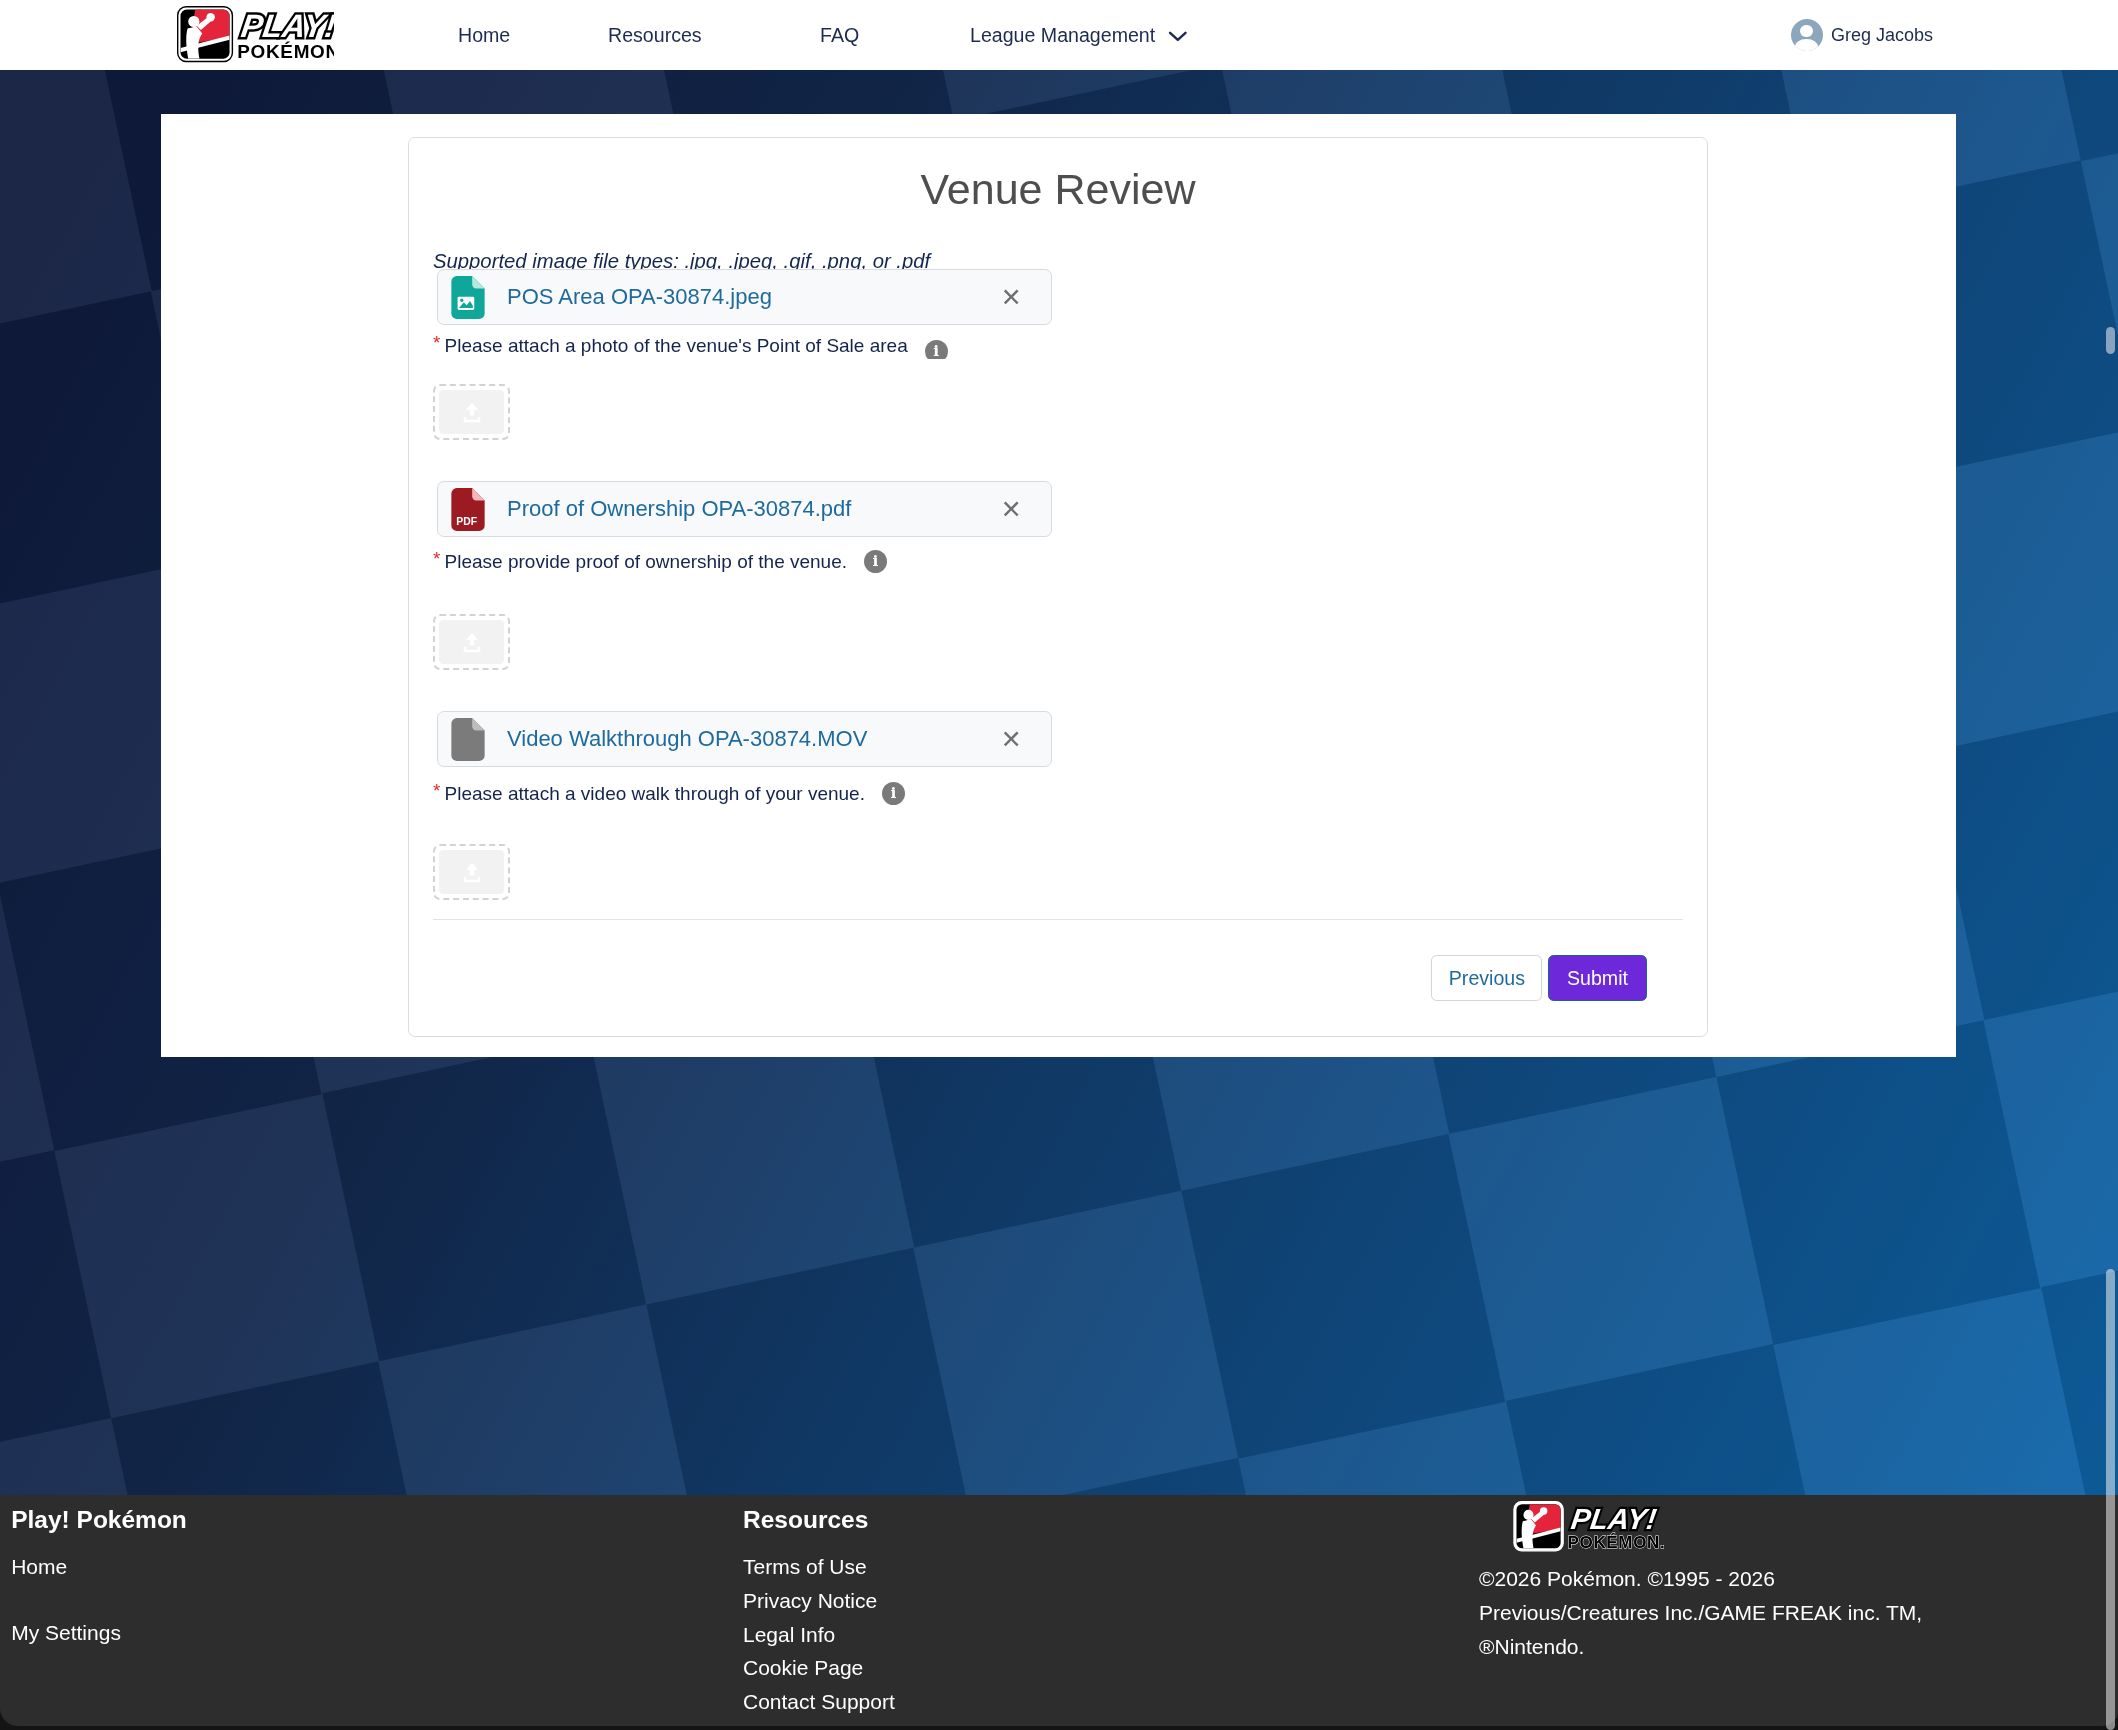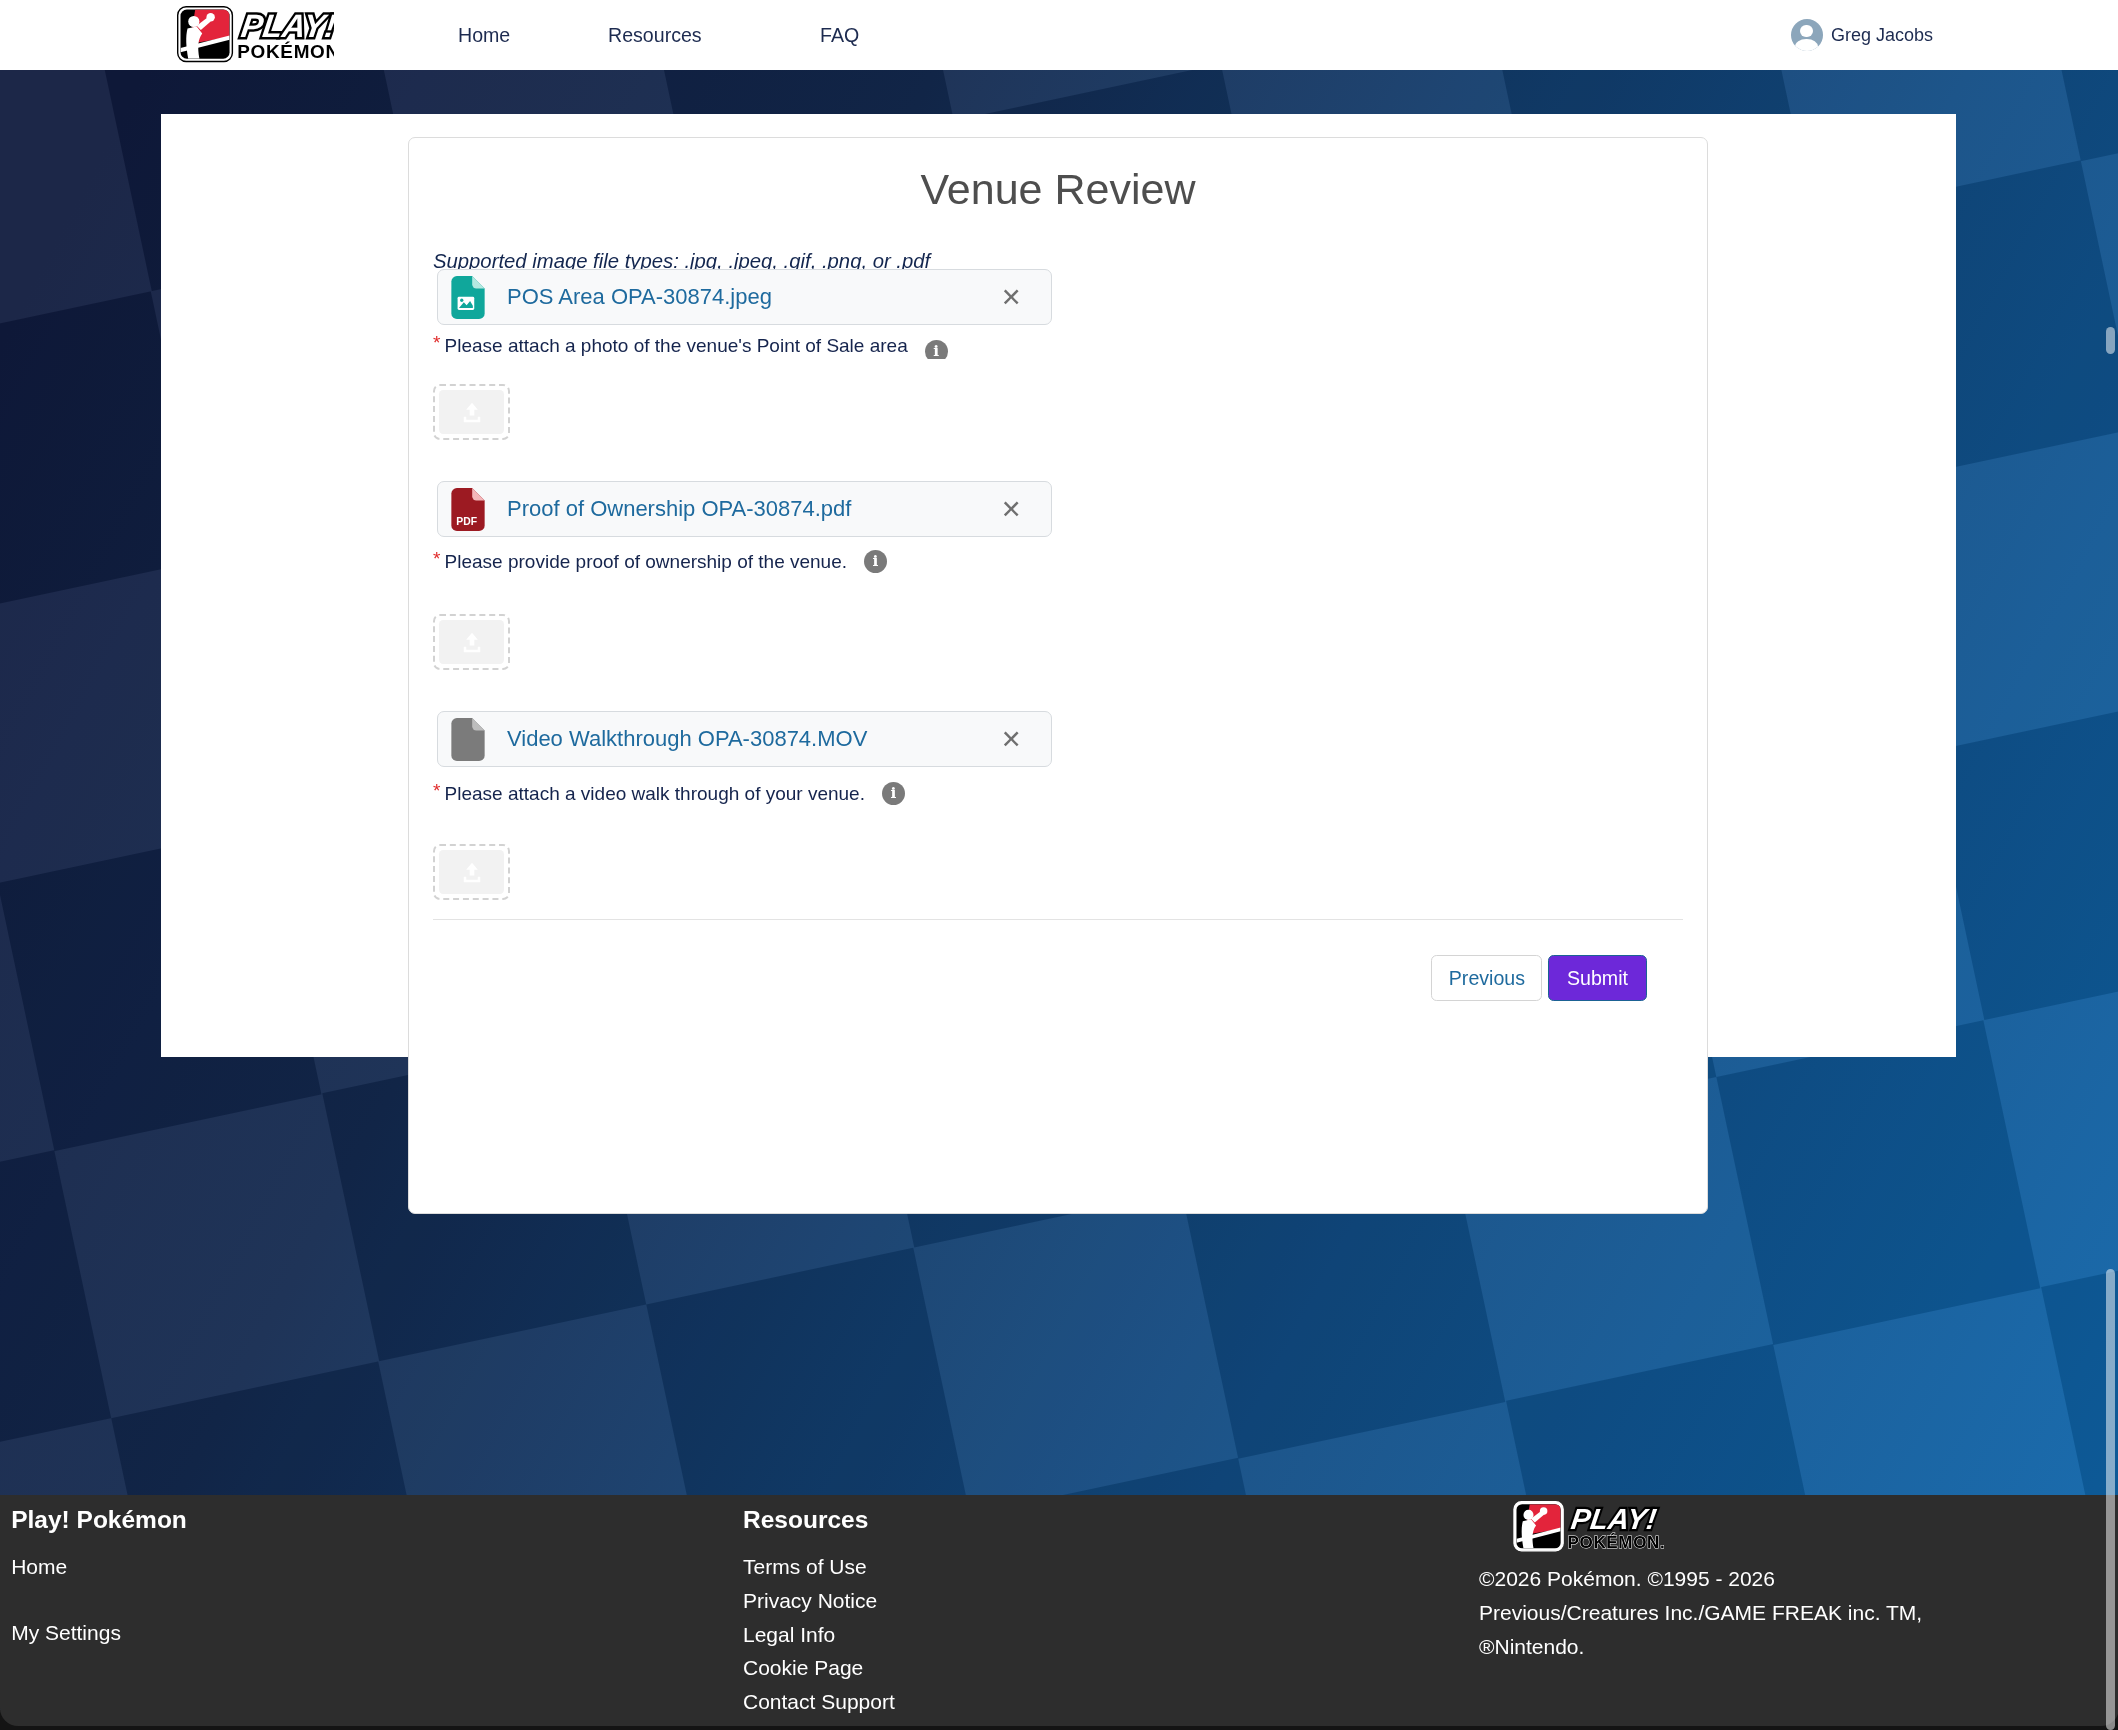--- a/index.html
+++ b/index.html
@@ -24,21 +24,21 @@
   .nav-home { left:458px; } .nav-resources { left:608px; } .nav-faq { left:820px; }
   .nav-dropdown { left:970px; }
   .nav-dropdown .chev { margin-left:12.6px; margin-top:2.8px; }
   .nav-user { position:absolute; right:186px; top:0; height:70px; display:flex; align-items:center; cursor:pointer; }
   .avatar { width:32px; height:32px; border-radius:50%; background:#8ca6bb; position:relative; overflow:hidden; margin-right:8.4px; }
   .avatar::before { content:""; position:absolute; left:9.8px; top:5.6px; width:12.6px; height:12.6px; border-radius:50%; background:#ffffff; }
   .avatar::after { content:""; position:absolute; left:4.9px; top:19.6px; width:22.4px; height:15.4px; border-radius:50% 50% 0 0; background:#ffffff; }
   .user-name { color:#1d2b50; font-size:18px; }
   
   .main-panel { position:absolute; left:161px; top:114px; width:1795px; height:943px; background:#ffffff; z-index:2; }
-  .card { position:absolute; left:247px; top:23px; width:1300px; height:1077px; background:#ffffff; border:1.4px solid #dcdcdc; border-radius:7px; }
+  .card { position:absolute; left:247px; top:23px; width:1300px; height:900px; background:#ffffff; border:1.4px solid #dcdcdc; border-radius:7px; }
   .card-title { position:absolute; left:0; top:27px; width:100%; text-align:center; font-size:43px; color:#4e4e4e; }
   .supported-note { position:absolute; left:24px; top:111px; font-size:20.3px; font-style:italic; color:#13264f; line-height:24px; white-space:nowrap; }
   .file-chip { position:absolute; left:28px; width:615px; height:56px; background:#f8f9fa; border:1.4px solid #d7dbdf; border-radius:7px; display:flex; align-items:center; }
   .chip-1 { top:131px; } .chip-2 { top:343px; } .chip-3 { top:573px; }
   .file-chip .ficon { margin-left:12.6px; width:34px; height:43px; flex:0 0 auto; }
   .file-name { margin-left:22.4px; font-size:22px; color:#1e6a9e; cursor:pointer; white-space:nowrap; }
   .chip-close { position:absolute; right:21px; top:0; height:100%; display:flex; align-items:center; font-size:25px; color:#6f6f6f; cursor:pointer; padding:0 8.4px; }
   .helper-row { position:absolute; left:24px; white-space:nowrap; }
   .helper-1 { top:196px; height:24.5px; overflow:hidden; }
   .helper-2 { top:412px; } .helper-3 { top:644px; }
@@ -97,20 +97,26 @@
         </g>
         <g transform="skewX(-8)">
           <text x="96" y="44" font-family="Liberation Sans, sans-serif" font-size="46" font-weight="bold" font-style="italic" fill="#ffffff" stroke="#000000" stroke-width="7" paint-order="stroke">PLAY!</text>
         </g>
         <text x="86" y="74" font-family="Liberation Sans, sans-serif" font-size="27" font-weight="bold" letter-spacing="1" fill="#000000">POKÉMON.</text>
       </svg>
     </div>
     <div class="nav-link nav-home">Home</div>
     <div class="nav-link nav-resources">Resources</div>
     <div class="nav-link nav-faq">FAQ</div>
+    <div class="nav-link nav-dropdown">
+      <span>League Management</span>
+      <svg class="chev" width="19.6" height="12.6" viewBox="0 0 28 18">
+        <polyline points="3,4 14,14 25,4" fill="none" stroke="#1d2b50" stroke-width="3.5" stroke-linecap="round" stroke-linejoin="round"></polyline>
+      </svg>
+    </div>
     <div class="nav-user">
       <span class="avatar"></span>
       <span class="user-name">Greg Jacobs</span>
     </div>
   </div>
 
   <div class="main-panel">
     <div class="card">
       <div class="card-title">Venue Review</div>
       <div class="supported-note">Supported image file types: .jpg, .jpeg, .gif, .png, or .pdf</div>

